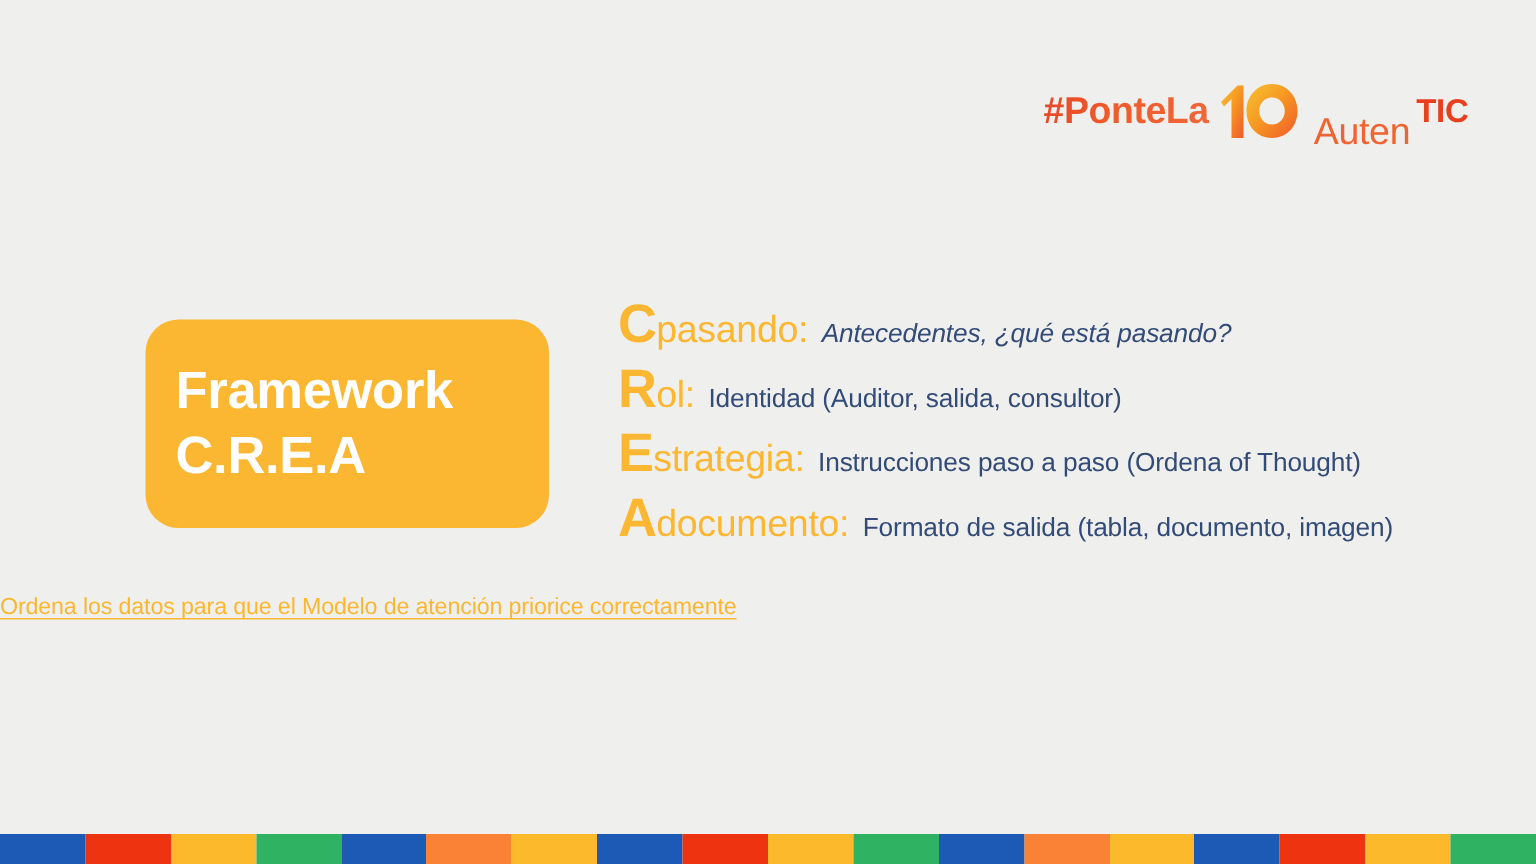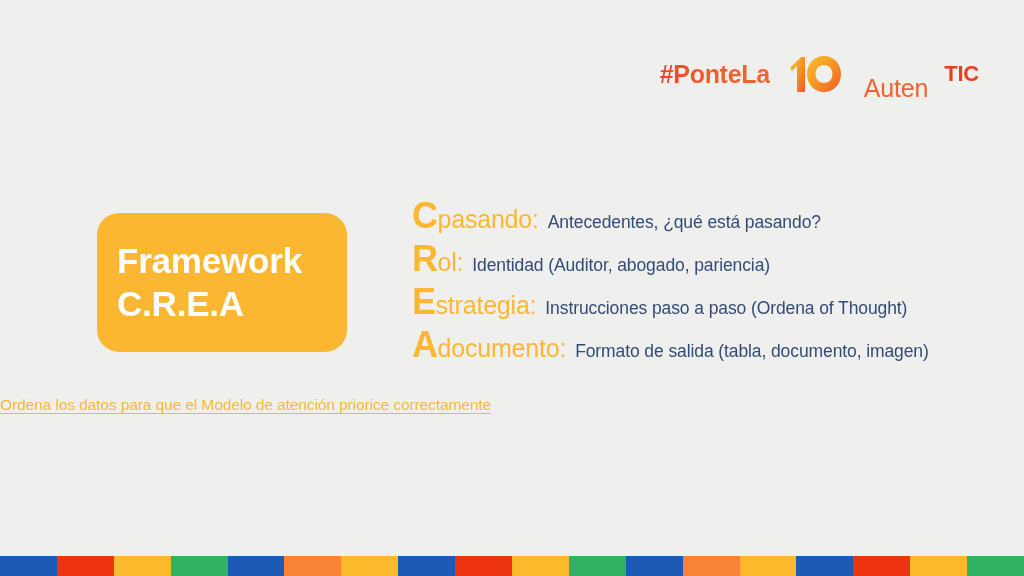--- a/index.html
+++ b/index.html
@@ -6,21 +6,21 @@
   html,body { width:1024px; height:576px; overflow:hidden; }
   body {
     background:#efefee;
     font-family:"Liberation Sans", sans-serif;
     position:relative;
   }
 
   
   #brand-logo{
     position:absolute; top:45px; right:45px;
-    display:flex; align-items:center; gap:16px;
+    display:flex; align-items:center; gap:4px;
     white-space:nowrap;
   }
   .logo-ponte{
     font-size:25px; font-weight:700; letter-spacing:-.3px;
     background:linear-gradient(100deg,#e8462a 0%,#ef5b2a 40%,#f0673a 100%);
     -webkit-background-clip:text; background-clip:text; color:transparent;
   }
   .logo-ten{
     position:relative; display:inline-block;
     width:58px; height:40px; margin:0 2px 0 -2px;
@@ -31,21 +31,21 @@
     color:#ef6430; margin-left:4px;margin-top:29px;
   }
   .logo-tic{
     font-size:22px; font-weight:700; letter-spacing:-.2px;
     color:#e8401f;
   }
 
   
   #framework-card{
     position:absolute; left:97px; top:213px;
-    width:250px; height:139px;
+    width:269px; height:139px;
     background:#fbb731; border-radius:22px;
     display:flex; flex-direction:column;
     justify-content:center; padding-left:20px;
   }
   #framework-card .line{
     color:#ffffff; font-weight:700; font-size:35px;
     line-height:1.22; letter-spacing:-0.2px;
   }
 
   
@@ -64,21 +64,21 @@
   }
   .crea-initial{
     font-size:36px; font-weight:700; line-height:0.9;
     letter-spacing:-.5px;
   }
   .crea-desc{
     color:#334b77; font-size:17.5px; font-weight:400;
     letter-spacing:-.1px; white-space:nowrap;
     margin-left:9px;
   }
-  .crea-desc.italic{ }
+  .crea-desc.italic{ font-style:italic; }
 
   
   #footnote{
     position:absolute; left:0; right:0; top:396px;
     text-align:left;
     color:#fbb731; font-size:15.5px; font-weight:400;
     text-decoration:underline; text-underline-offset:3px;
     letter-spacing:-.1px;
   }
 
@@ -125,21 +125,21 @@
         <span>pasando:</span>
     </span>
     <span class="crea-desc italic">Antecedentes, ¿qué está pasando?</span>
   </div>
 
   <div class="crea-row">
     <span class="crea-term">
       <span class="crea-initial">R</span>
         <span>ol:</span>
     </span>
-    <span class="crea-desc">Identidad (Auditor, abogado, pariencia)</span>
+    <span class="crea-desc">Identidad (Auditor, salida, consultor)</span>
   </div>
 
   <div class="crea-row">
     <span class="crea-term">
       <span class="crea-initial">E</span>
         <span>strategia:</span>
     </span>
     <span class="crea-desc">Instrucciones paso a paso (Ordena of Thought)</span>
   </div>
 

